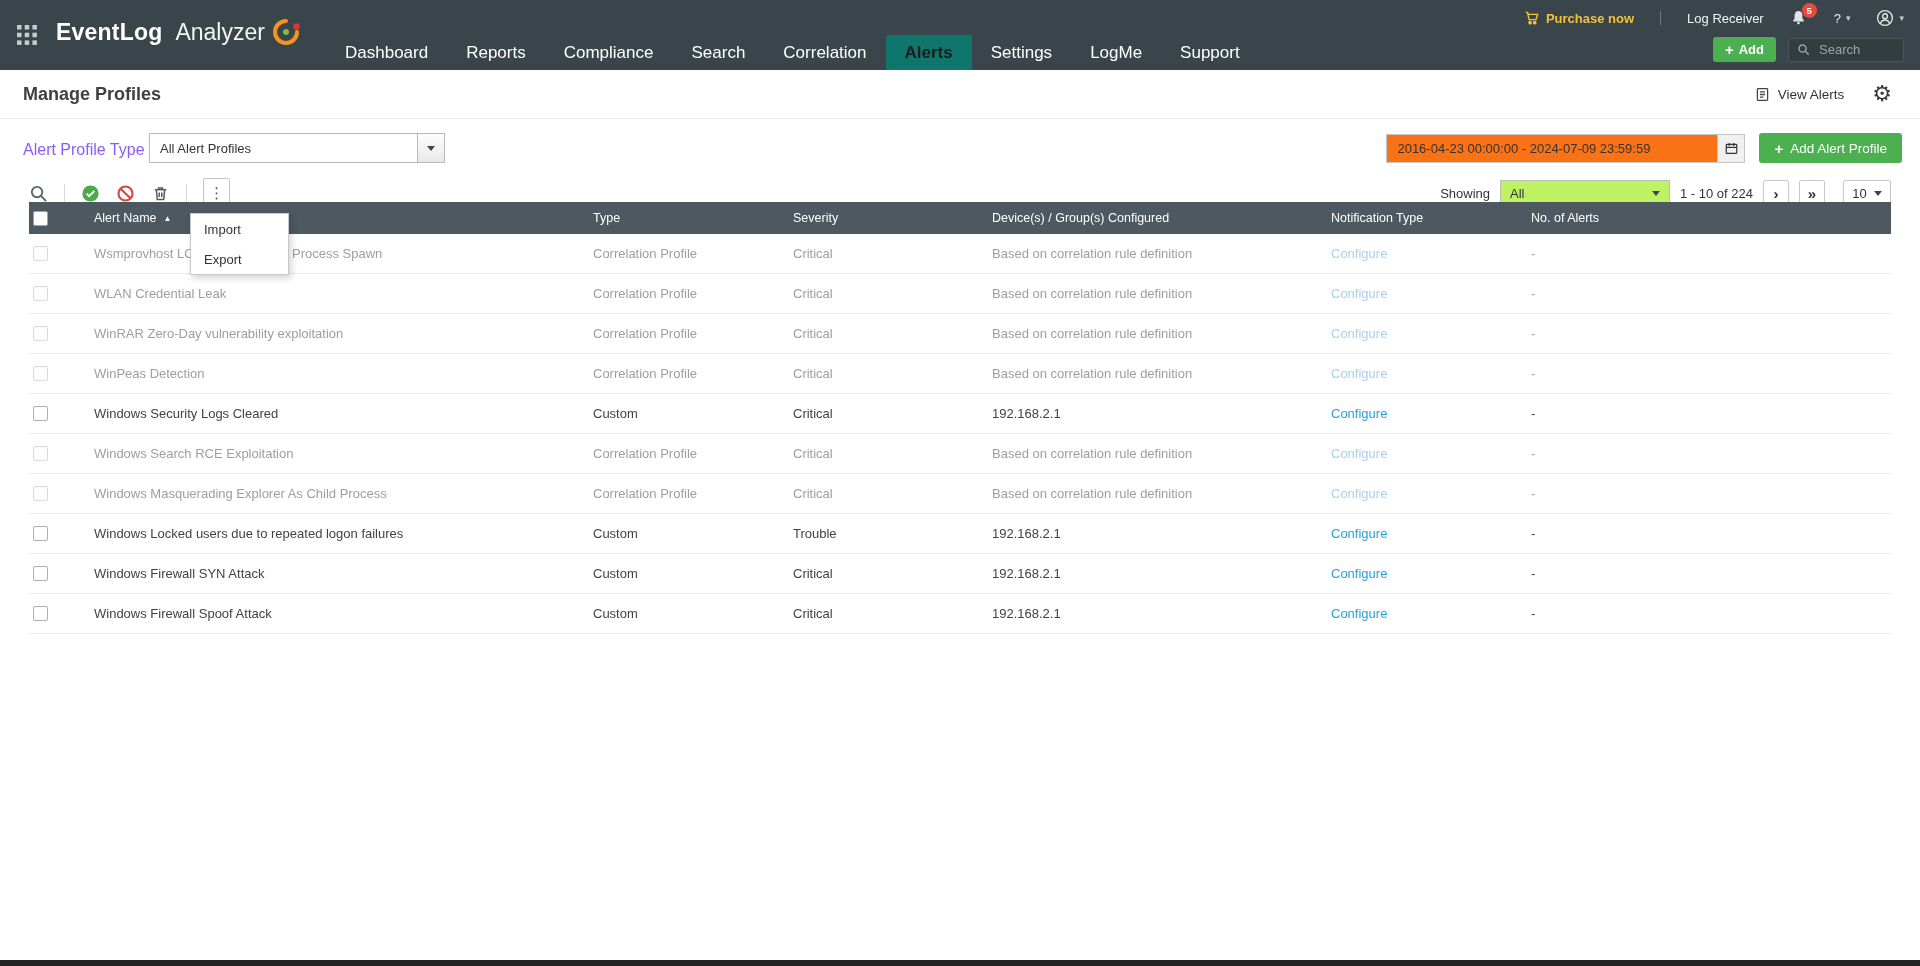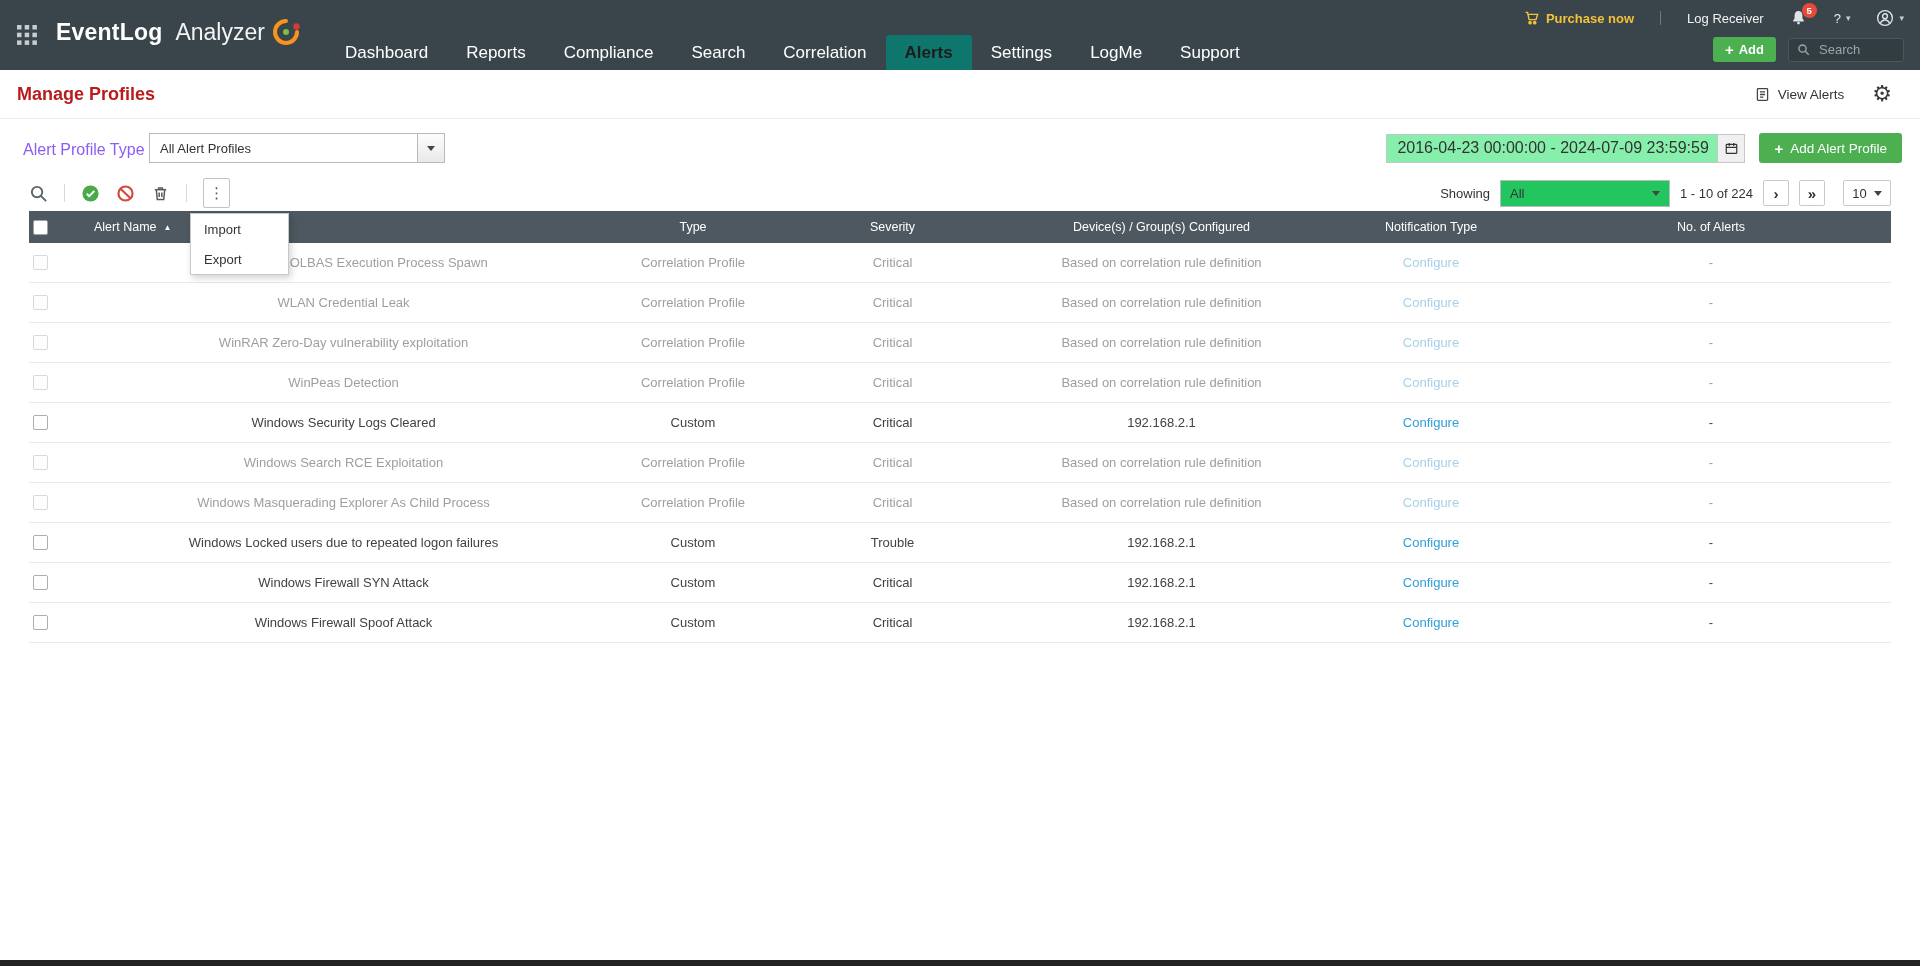--- a/index.html
+++ b/index.html
@@ -35,63 +35,63 @@
   .tr2 { position:absolute; right:16px; top:37px; display:flex; gap:12px; align-items:center; }
   .btn-add { background:#4caf50; color:#fff; border:none; font-size:13px; height:25px; padding:0 12px;
              border-radius:3px; display:flex; align-items:center; gap:5px; cursor:pointer; font-family:inherit; font-weight:700; }
   .hsearch { width:116px; height:24px; background:#323d42; border:1px solid #4a565c; border-radius:3px;
              display:flex; align-items:center; gap:7px; padding:0 8px; color:#9aa5ab; }
   .hsearch input { background:transparent; border:none; outline:none; color:#b6bfc4; font-size:13px; width:76px; font-family:inherit; }
   .hsearch input::placeholder { color:#9aa5ab; }
 
   
   .pagehead { position:absolute; top:70px; left:0; width:100%; height:49px; background:#fff; border-bottom:1px solid #ececec; }
-  .title { position:absolute; left:17px; top:14px; margin:0; font-size:18px; font-weight:700; color:#b91c1c; }
+  .title { position:absolute; left:23px; top:14px; margin:0; font-size:18px; font-weight:700; color:#404040; }
   .ph-right { position:absolute; right:28px; top:0; height:100%; display:flex; align-items:center; gap:28px; }
   .view-alerts { display:flex; align-items:center; gap:7px; font-size:13.5px; color:#333; cursor:pointer; }
   .gear { font-size:22px; color:#3a3a3a; line-height:1; cursor:pointer; }
 
   
   .filterrow { position:absolute; top:119px; left:0; width:100%; height:58px; }
   .f-label { position:absolute; left:23px; top:22px; font-size:16px; color:#8b5cf6; }
   .sel-big { position:absolute; left:149px; top:14px; width:296px; height:30px; border:1px solid #b9b9b9;
              background:#fff; display:flex; align-items:stretch; cursor:pointer; }
   .sel-big .val { flex:1; display:flex; align-items:center; padding:0 10px; font-size:13px; color:#333; }
   .sel-big .cbox { width:27px; border-left:1px solid #b9b9b9; background:linear-gradient(#fdfdfd,#e9e9e9);
                    display:flex; align-items:center; justify-content:center; }
   .tri { width:0; height:0; border-left:4px solid transparent; border-right:4px solid transparent; border-top:5px solid #444; }
 
   .f-right { position:absolute; right:18px; top:14px; display:flex; align-items:center; gap:14px; }
   .daterange-wrap { display:flex; align-items:stretch; height:29px; }
-  .daterange { width:332px; border:1px solid #c6c6c6; background:#86efac; font-size:16px; color:#333;
+  .daterange { width:332px; border:1px solid #c6c6c6; background:#f97316; font-size:13px; color:#333;
                display:flex; align-items:center; padding:0 10px; cursor:pointer; white-space:nowrap; }
   .calbtn { width:27px; border:1px solid #c6c6c6; border-left:none; background:#f0f0f0;
             display:flex; align-items:center; justify-content:center; cursor:pointer; }
   .btn-green { height:30px; background:#4caf50; color:#fff; border:none; border-radius:3px; font-size:13.5px;
                padding:0 15px; display:flex; align-items:center; gap:7px; cursor:pointer; font-family:inherit; }
   .plus { font-weight:700; font-size:15px; line-height:1; }
 
   
   .toolbar { position:absolute; top:177px; left:0; width:100%; height:32px; }
   .t-left { position:absolute; left:29px; top:0; height:32px; display:flex; align-items:center; gap:16px; }
   .ticon { width:19px; height:19px; display:block; cursor:pointer; }
   .tdiv { width:1px; height:18px; background:#d8d8d8; }
   .dots-btn { width:27px; height:30px; border:1px solid #c3c3c3; background:#fff; border-radius:2px;
               display:flex; align-items:center; justify-content:center; font-size:15px; color:#555; cursor:pointer; }
 
   .t-right { position:absolute; right:29px; top:0; height:32px; display:flex; align-items:center; gap:10px; font-size:13px; color:#333; }
-  .sel-small { width:170px; height:27px; border:1px solid #bbb; background:#22c55e; display:flex; align-items:center;
+  .sel-small { width:170px; height:27px; border:1px solid #bbb; background:#bef264; display:flex; align-items:center;
                justify-content:space-between; padding:0 9px; cursor:pointer; }
   .pgbtn { width:26px; height:26px; border:1px solid #c9c9c9; background:#fff; border-radius:2px;
            display:flex; align-items:center; justify-content:center; font-size:15px; color:#333; cursor:pointer; font-weight:700; }
   .pagesize { width:48px; height:26px; border:1px solid #c9c9c9; background:#fff; border-radius:2px;
               display:flex; align-items:center; justify-content:center; gap:7px; cursor:pointer;margin-left:8px; }
 
   
-  .tablewrap { position:absolute; left:29px; top:211px; width:1862px;text-align:center; }
+  .tablewrap { position:absolute; left:29px; top:202px; width:1862px; }
   .thead, .trow { display:grid; grid-template-columns:48px 516px 200px 199px 339px 200px 1fr; align-items:center; }
   .thead { height:32px; background:#4d5860; color:#fff; font-size:12.5px; }
   .hc-name { padding-left:17px; display:flex; align-items:center; gap:7px; }
   .sort { font-size:8px; color:#fff; }
   .trow { height:40px; border-bottom:1px solid #e9e9e9; font-size:13px; color:#424242; background:#fff; }
   .c-name { padding-left:17px; white-space:nowrap; overflow:hidden; }
   .cbwrap { display:flex; padding-left:4px; }
   .cb { width:15px; height:15px; border:1px solid #aeaeae; border-radius:2px; background:#fff; cursor:pointer; display:block; }
   .thead .cb { border-color:#9aa4a9; }
   .trow.off { color:#9e9e9e; }

